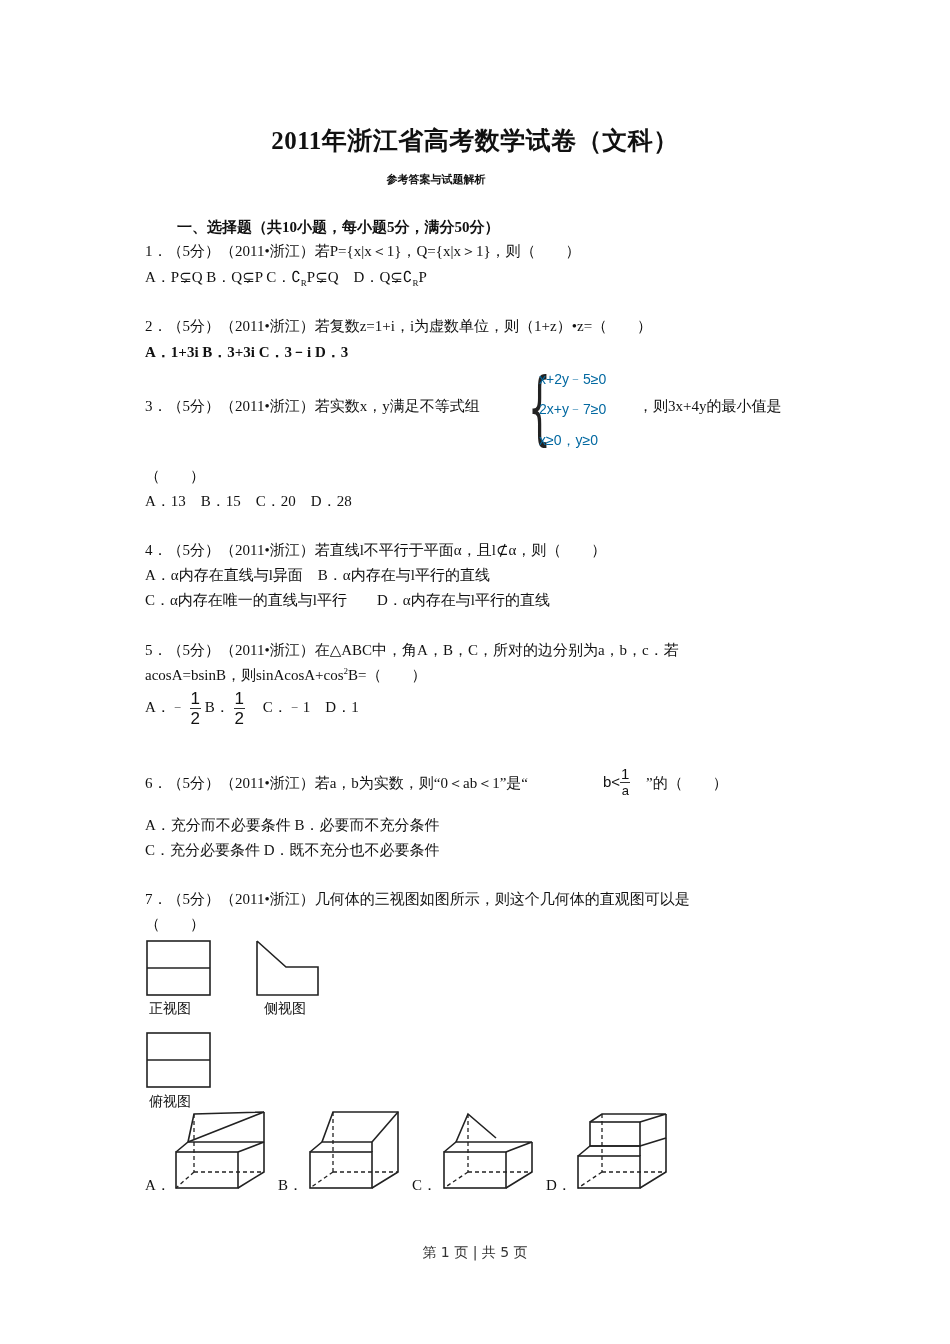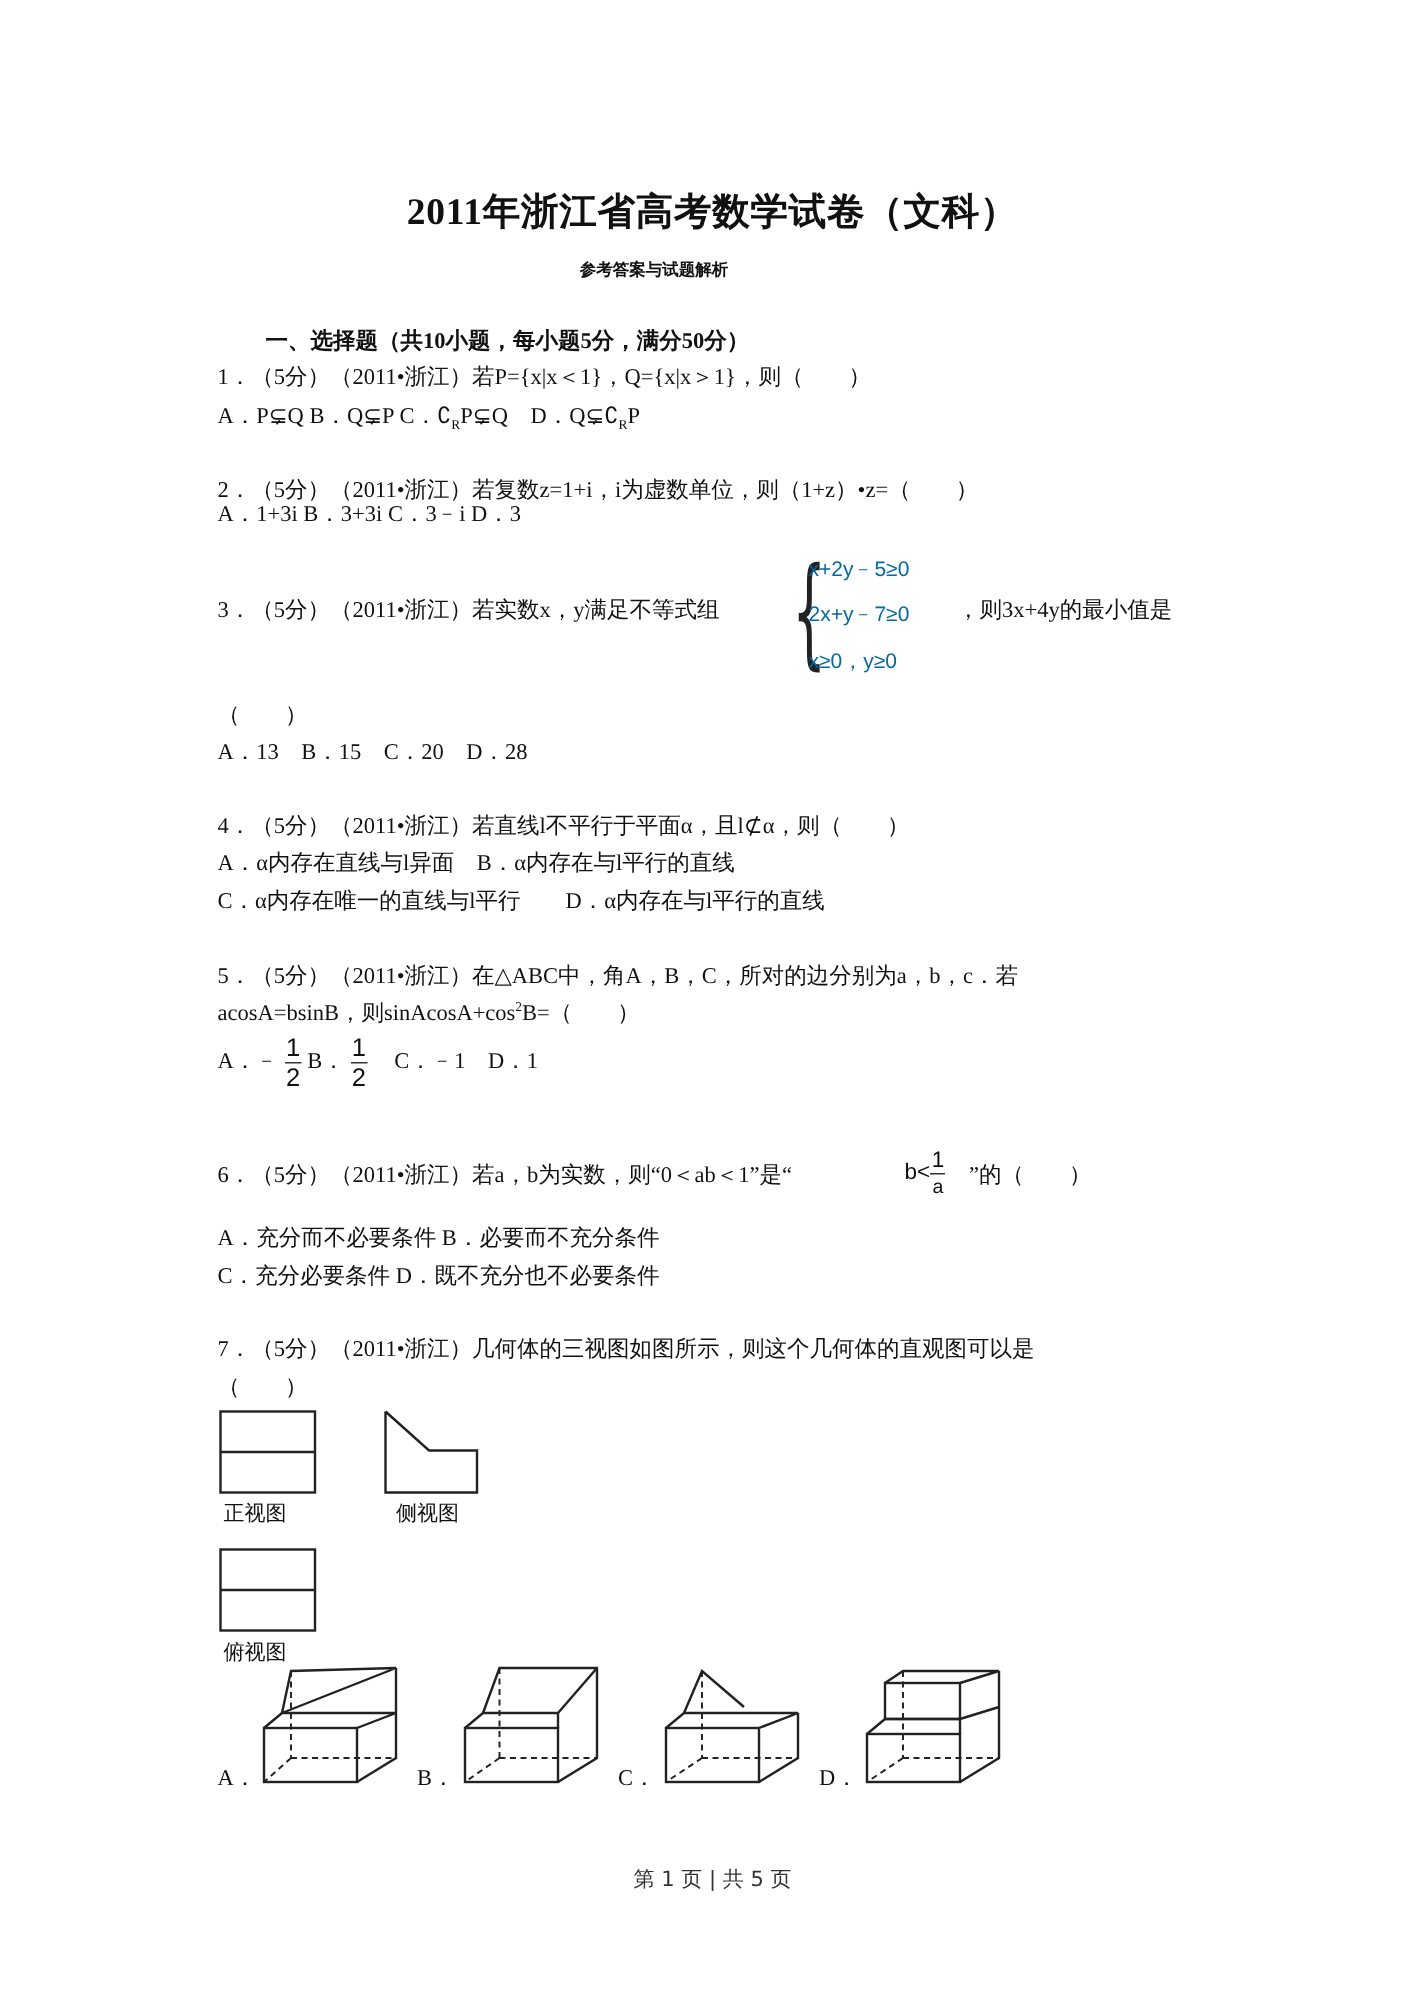--- a/index.html
+++ b/index.html
@@ -31,21 +31,21 @@
 <div class="abs line" style="top:242px;">
   <span>1．</span><span>（5分）（2011•浙江）若P={x|x＜1}，Q={x|x＞1}，则（　　）</span>
 </div>
 <div class="abs line" style="top:268px;">
   <span>A．P⊊Q </span><span>B．Q⊊P </span><span>C．∁<sub>R</sub>P⊊Q　</span><span>D．Q⊊∁<sub>R</sub>P</span>
 </div>
 
 <div class="abs line" style="top:317px;text-align:center;">
   <span>2．</span><span>（5分）（2011•浙江）若复数z=1+i，i为虚数单位，则（1+z）•z=（　　）</span>
 </div>
-<div class="abs line" style="top:333px;">A．1+3i B．3+3i C．3﹣i D．3</div>
+<div class="abs line" style="top:343px;font-weight:bold;">A．1+3i B．3+3i C．3﹣i D．3</div>
 
 <div class="abs line" style="top:397px;">
   <span>3．</span><span>（5分）（2011•浙江）若实数x，y满足不等式组</span>
 </div>
 <div class="sys">
   <div class="brace">{</div>
   <div class="eq" style="top:3px;">x+2y﹣5≥0</div>
   <div class="eq" style="top:33px;">2x+y﹣7≥0</div>
   <div class="eq" style="top:64px;">x≥0，y≥0</div>
 </div>

